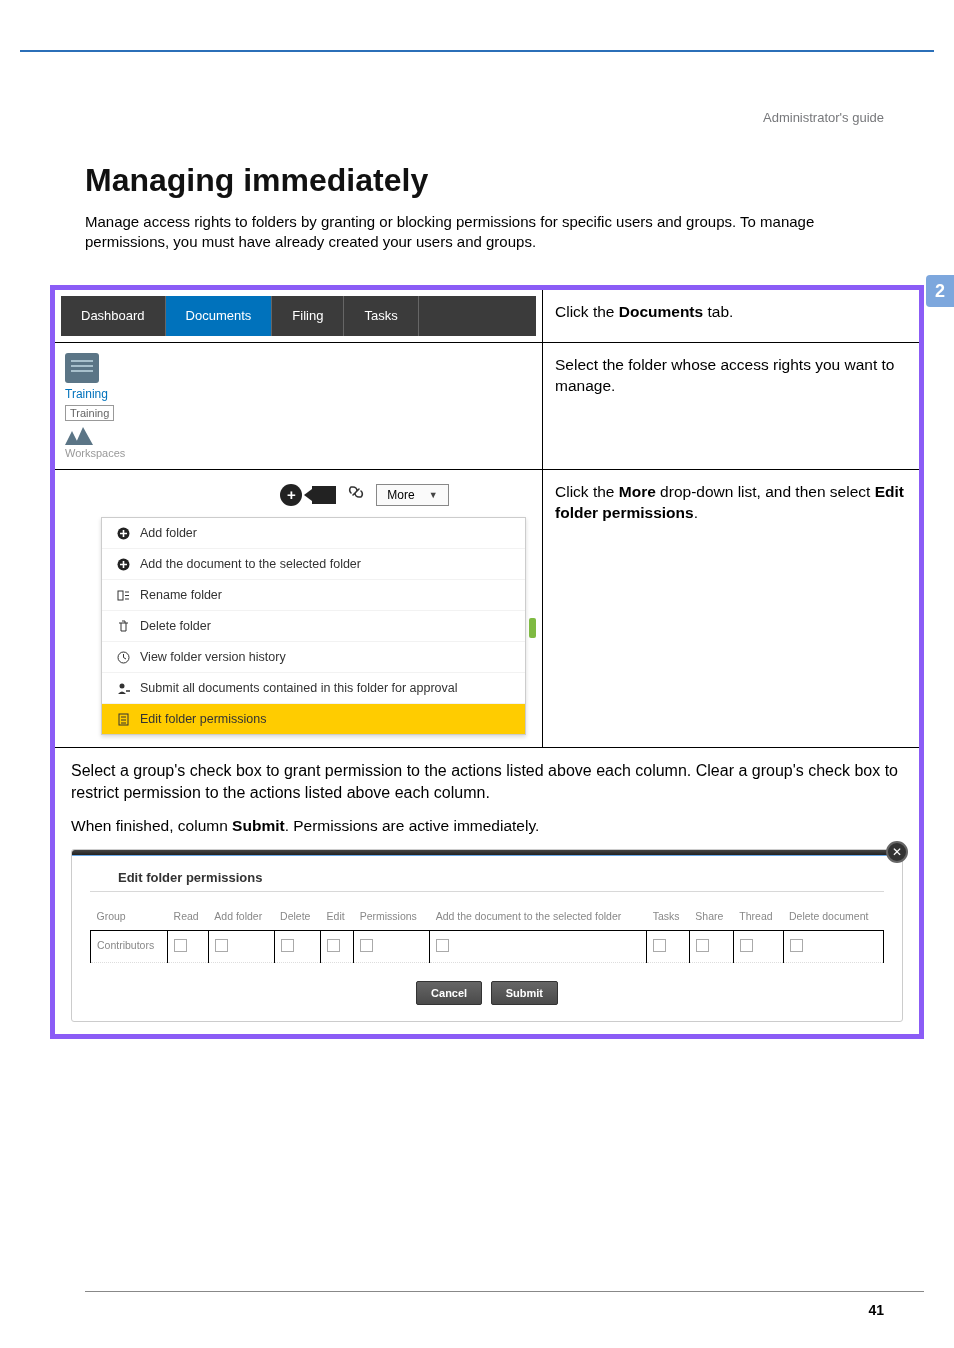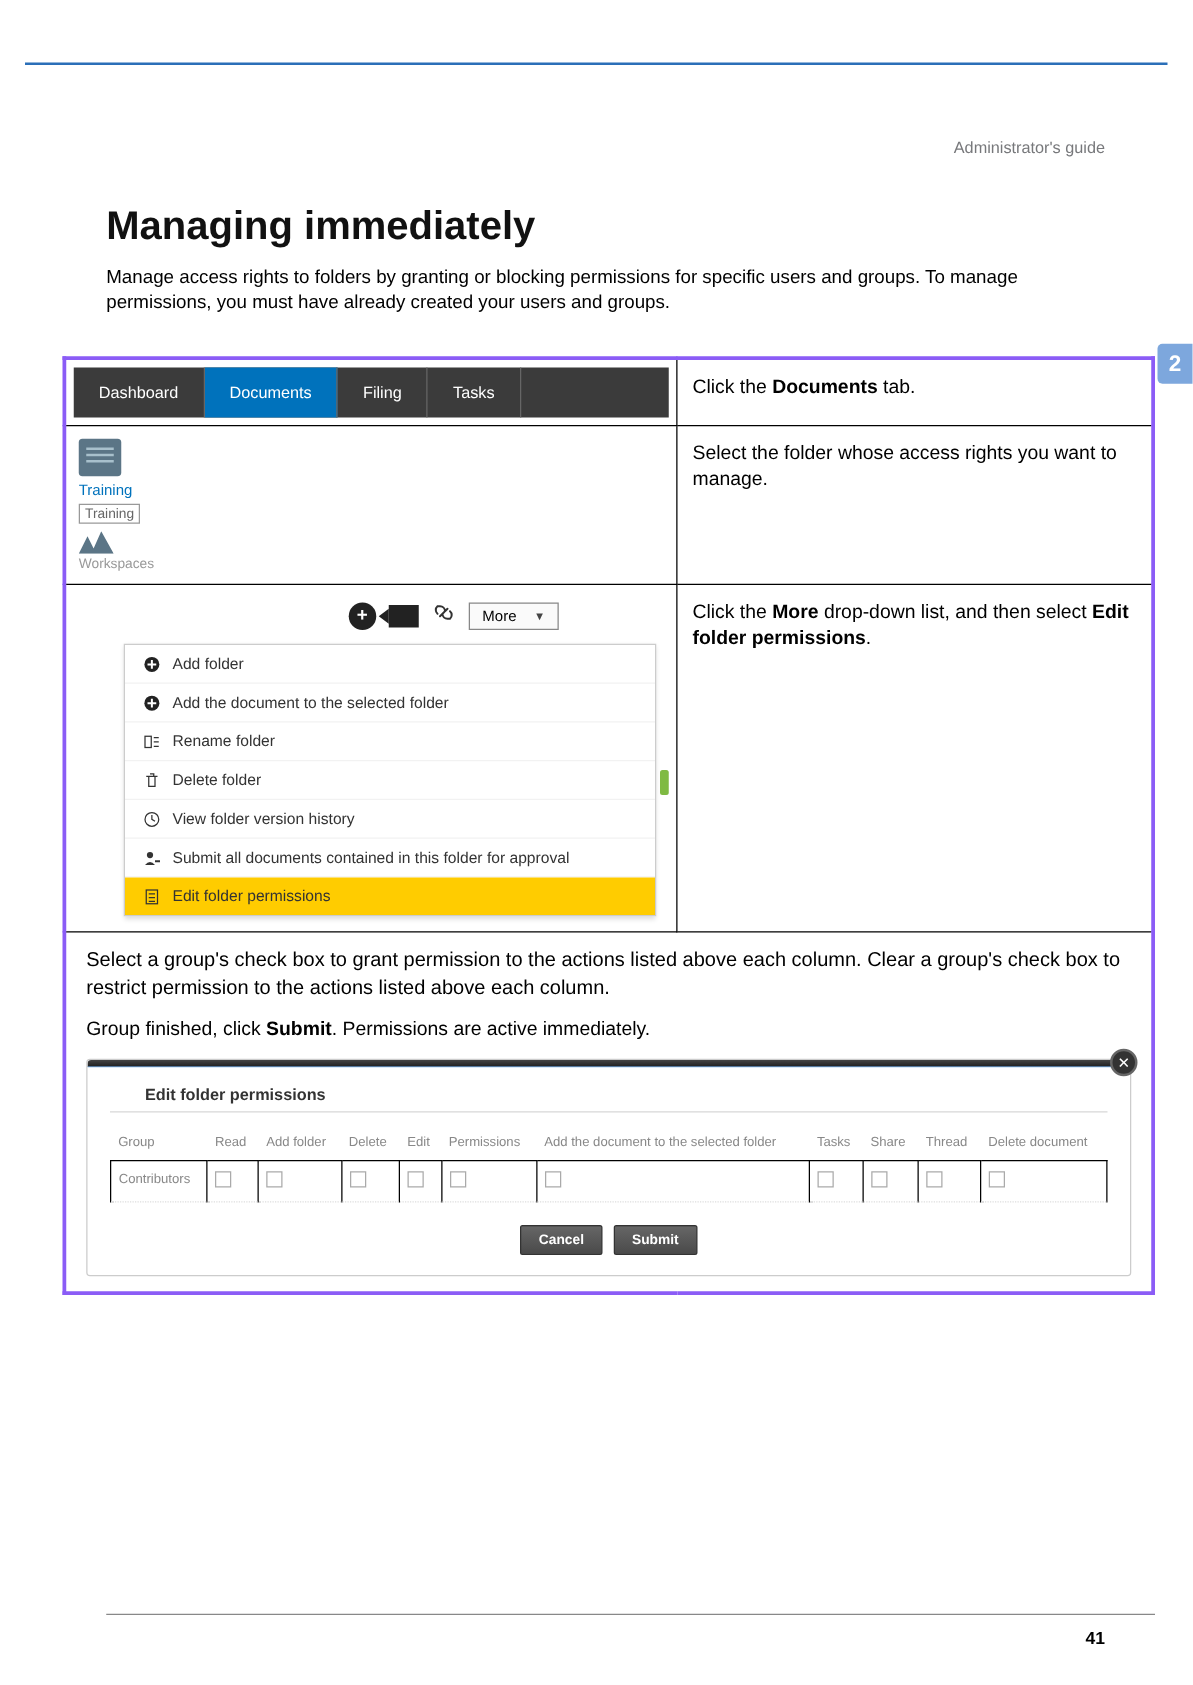--- a/index.html
+++ b/index.html
@@ -54,21 +54,21 @@
       font-size: 18px;
       font-weight: bold;
       text-align: center;
       line-height: 32px;
     }
     .main-table {
       position: absolute;
       top: 285px;
       left: 50px;
       right: 30px;
-      border: 3px solid #8b5cf6;
+      border: 5px solid #8b5cf6;
       border-collapse: collapse;
     }
     .main-table td {
       border: 1px solid #000;
       vertical-align: top;
       padding: 8px 10px;
     }
     .left-col { width: 490px; padding: 0 !important; }
     .right-col { font-size: 15.5px; line-height: 1.35; padding: 12px 12px !important; }
 
@@ -354,21 +354,21 @@
     </td>
     <td class="right-col">
       <span>Click the </span><b>More</b><span> drop-down list, and then select </span><b>Edit folder permissions</b><span>.</span>
     </td>
   </tr>
 
   <tr>
     <td class="row4" colspan="2">
       <div class="row4-text">Select a group's check box to grant permission to the actions listed above each column. Clear a group's check box to restrict permission to the actions listed above each column.</div>
       <div class="row4-text2">
-        <span>Group finished, click </span><b>Submit</b><span>. Permissions are active immediately.</span>
+        <span>When finished, column </span><b>Submit</b><span>. Permissions are active immediately.</span>
       </div>
       <div class="perm-panel">
         <div class="gradbar"></div>
         <div class="close-btn">✕</div>
         <div class="perm-title">Edit folder permissions</div>
         <table class="perm-table">
           <thead>
             <tr>
               <th>Group</th>
               <th>Read</th>

